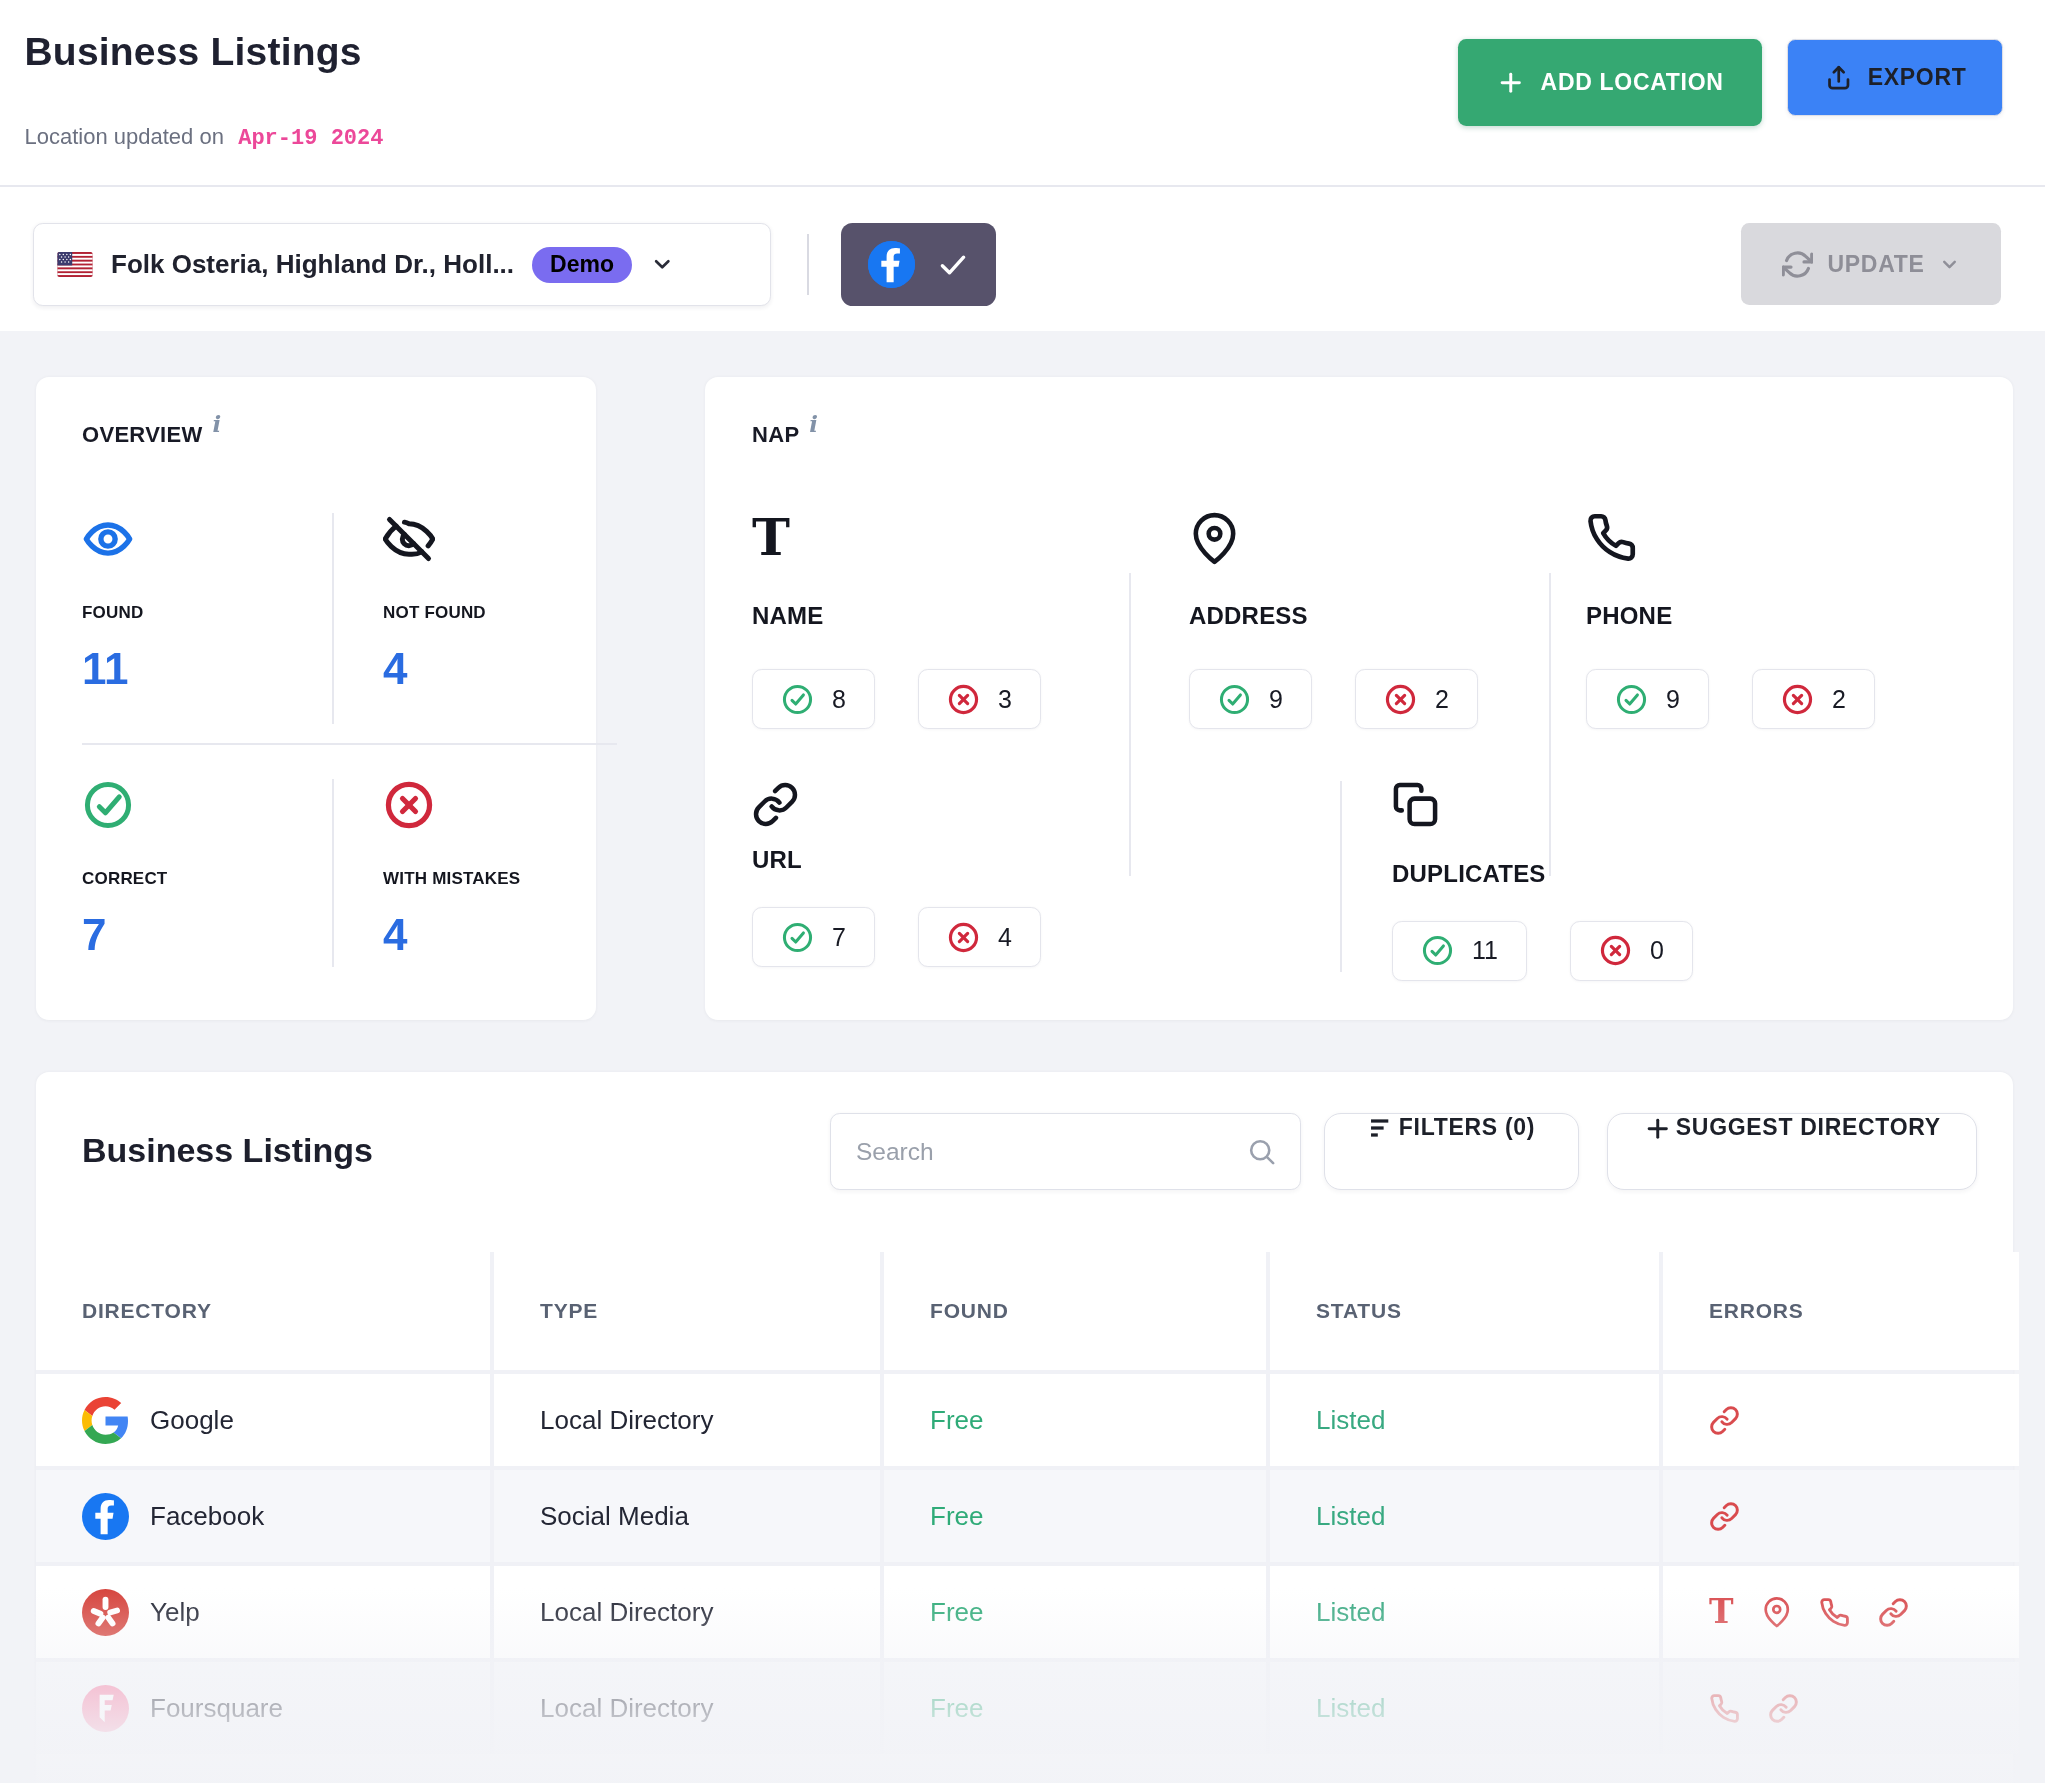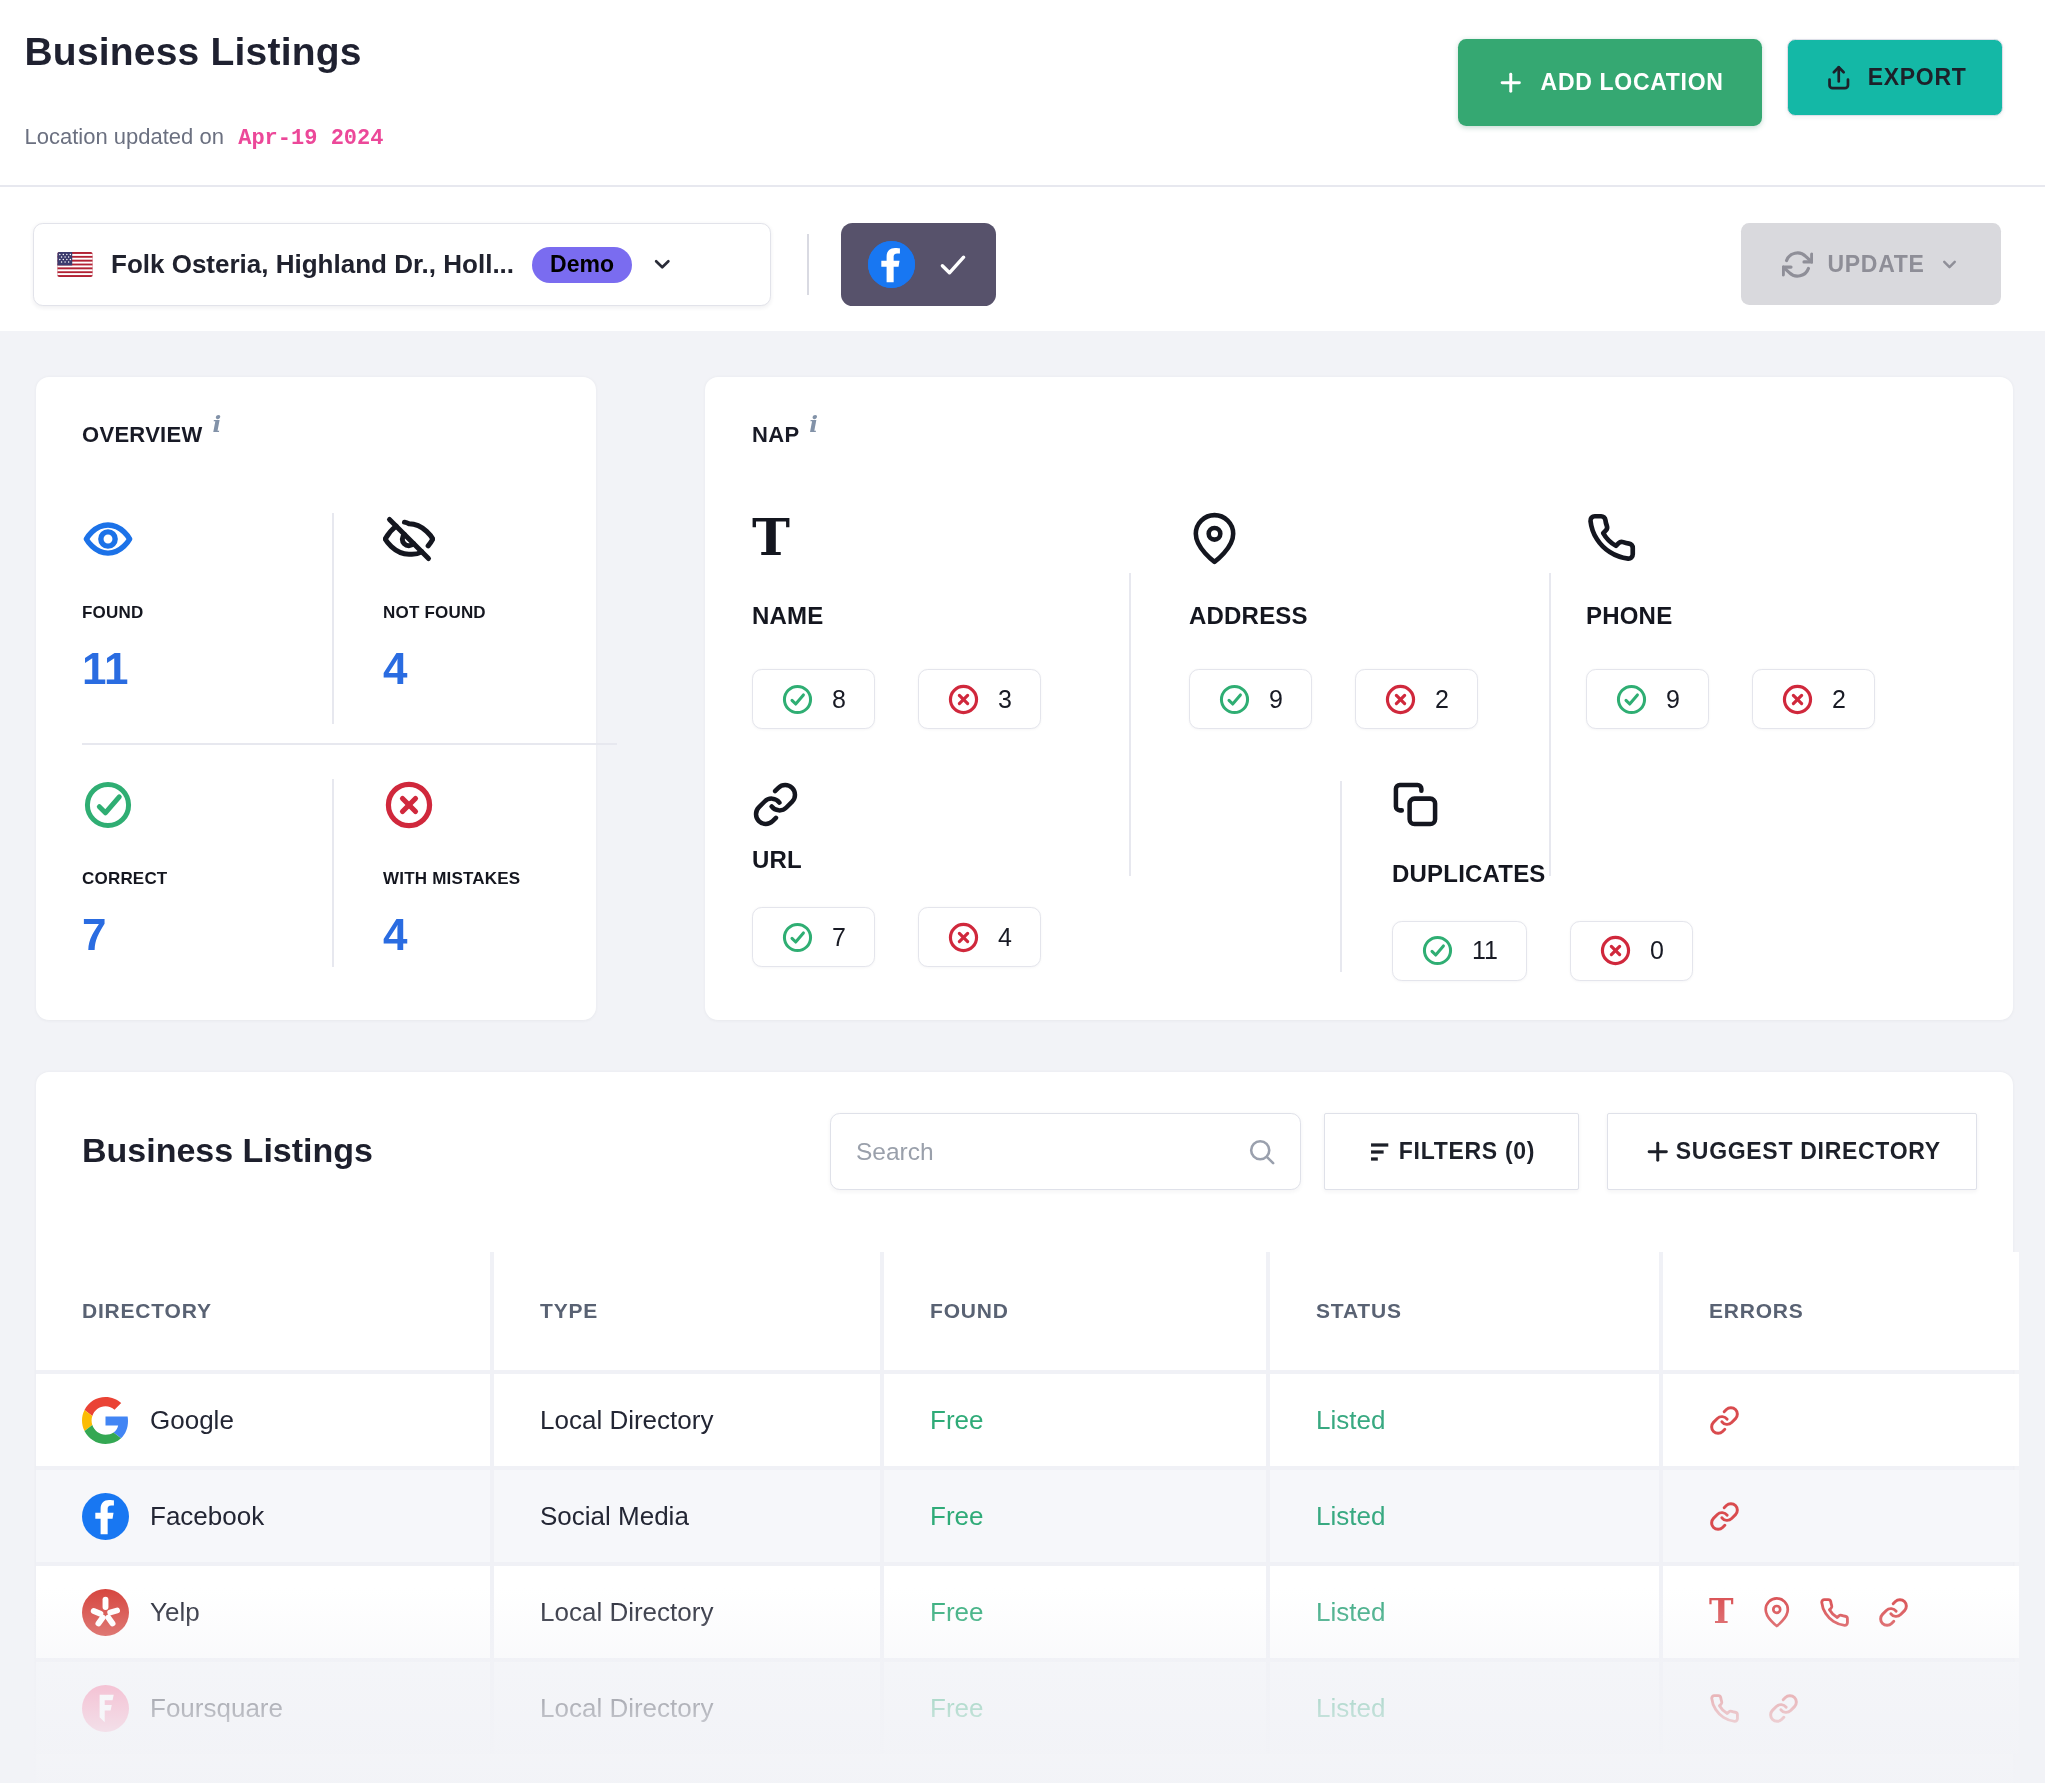--- a/index.html
+++ b/index.html
@@ -15,21 +15,21 @@
   
   .topbar{position:absolute;left:0;top:0;width:2046px;height:331px;background:#ffffff;}
   .page-title{position:absolute;left:24.5px;top:29.5px;font-size:39px;font-weight:700;color:#1f2130;letter-spacing:0.2px;}
   .subtitle{position:absolute;left:24.5px;top:124px;font-size:22px;color:#6b7080;}
   .subtitle b{color:#ec4899;font-weight:700;margin-left:8.2px;font-family:Liberation Mono, monospace;}
   .hdr-divider{position:absolute;left:0;top:185px;width:2046px;height:1.6px;background:#e7e8ef;}
 
   .btn{display:flex;align-items:center;justify-content:center;gap:14.7px;border-radius:8.2px;cursor:pointer;box-sizing:border-box;}
   .btn-label{font-size:23px;font-weight:700;letter-spacing:0.7px;}
   .add-location{left:1458px;top:39px;width:304px;height:87px;background:var(--green,#35a872);color:#fff;box-shadow:0 1.6px 4.9px rgba(40,120,90,.25);}
-  .export{left:1787px;top:39px;width:216px;height:77px;background:#14b8a6;border:1.6px solid #dddfe8;color:#1d2029;box-shadow:0 1.6px 4.1px rgba(30,34,60,.06);}
+  .export{left:1787px;top:39px;width:216px;height:77px;background:#3b82f6;border:1.6px solid #dddfe8;color:#1d2029;box-shadow:0 1.6px 4.1px rgba(30,34,60,.06);}
 
   .loc-select{left:33px;top:223px;width:738px;height:83px;background:#fff;border:1.6px solid #e2e3ea;border-radius:9.8px;
     display:flex;align-items:center;padding:0 23px;box-sizing:border-box;box-shadow:0 1.6px 4.1px rgba(30,34,60,.07);justify-content:flex-start;gap:18px;}
   .loc-name{font-size:26px;font-weight:600;color:#20222e;white-space:nowrap;}
   .demo-badge{background:var(--purple,#7a6cf0);color:#000000;font-size:23px;font-weight:600;border-radius:818px;padding:6.5px 18px;line-height:1;}
   .toolbar-vline{left:807px;top:234px;width:1.6px;height:61px;background:#d9dae2;}
   .fb-toggle{left:841px;top:223px;width:155px;height:83px;background:#57526b;border-radius:11.5px;display:flex;align-items:center;justify-content:center;gap:21px;cursor:pointer;}
   .fb-circle{width:47px;height:47px;border-radius:50%;background:var(--facebook-blue,#1877f2);display:flex;align-items:center;justify-content:center;}
   .update-btn{left:1741px;top:223px;width:260px;height:82px;background:#d9d9dd;border-radius:8.2px;color:#8e8e97;}
   .update-btn .btn-label{color:#8e8e97;}
@@ -58,21 +58,21 @@
   .pill{display:inline-flex;align-items:center;gap:18px;height:60px;border:1.6px solid #e4e5ec;border-radius:9.8px;padding:0 28px;box-sizing:border-box;background:#fff;box-shadow:0 0.8px 2.5px rgba(30,34,60,.04);}
   .pill-count{font-size:25px;color:#181a24;font-weight:500;}
   .t-glyph{font-family:"DejaVu Serif","Liberation Serif",serif;font-weight:700;font-size:51px;line-height:51px;color:#14161f;}
   .t-glyph.red{color:var(--error-red,#d94b4e);font-size:33px;line-height:33px;}
 
   
   .listings-title{position:absolute;left:46px;top:59px;font-size:34px;font-weight:700;color:#1d1f2c;}
   .search-box{position:absolute;left:794px;top:41px;width:471px;height:77px;border:1.6px solid #dfe1e9;border-radius:9.8px;background:#fff;display:flex;align-items:center;padding:0 23px;box-sizing:border-box;box-shadow:0 1.6px 4.1px rgba(30,34,60,.05);}
   .search-box input{border:none;outline:none;flex:1;font-size:24.5px;color:#30323e;font-family:inherit;background:transparent;}
   .search-box input::placeholder{color:#9aa0ab;}
-  .chip-btn{position:absolute;background:#fff;border:1.6px solid #dfe1e9;border-radius:2px;display:flex;align-items:center;justify-content:center;gap:3px;box-shadow:0 1.6px 4.1px rgba(30,34,60,.05);cursor:pointer;box-sizing:border-box;}
+  .chip-btn{position:absolute;background:#fff;border:1.6px solid #dfe1e9;border-radius:17px;display:flex;align-items:flex-start;justify-content:center;gap:3px;box-shadow:0 1.6px 4.1px rgba(30,34,60,.05);cursor:pointer;box-sizing:border-box;}
   .chip-btn .btn-label{color:#1d2029;}
   .filters-btn{left:1288px;top:41px;width:255px;height:77px;}
   .suggest-btn{left:1571px;top:41px;width:370px;height:77px;}
 
   .bl-table{position:absolute;left:0;top:180px;width:1977px;display:grid;grid-template-columns:454px 386px 382px 389px 356px;gap:4px;background:#f0f1f6;}
   .cell{background:#fff;display:flex;align-items:center;padding-left:46px;box-sizing:border-box;}
   .hcell{height:118px;font-size:21px;font-weight:700;color:#596273;letter-spacing:0.8px;}
   .rcell{height:92px;font-size:26px;color:#232634;}
   .dir-cell{gap:21px;}
   .dir-icon{width:47px;height:47px;flex:0 0 auto;}

